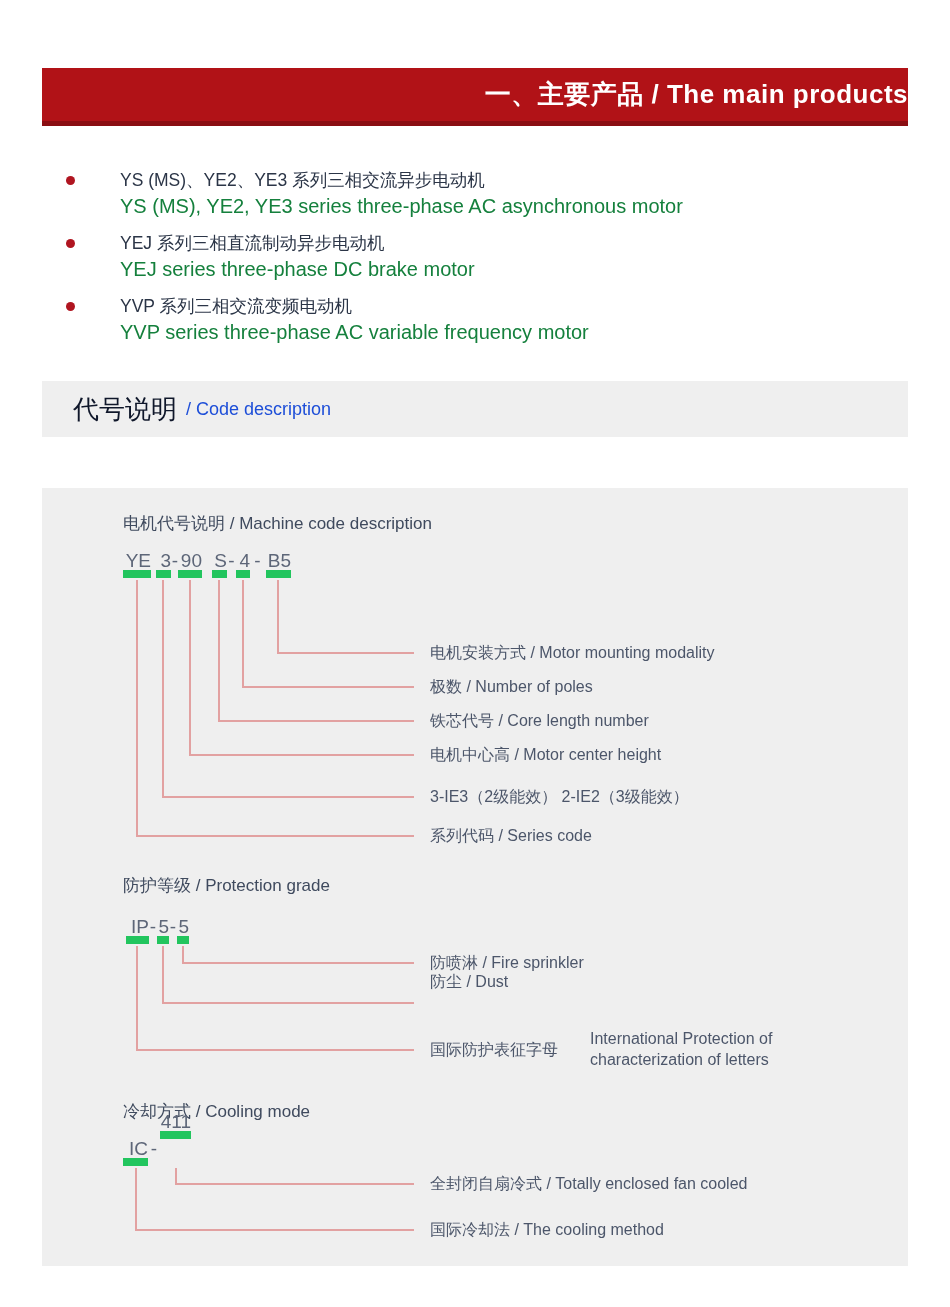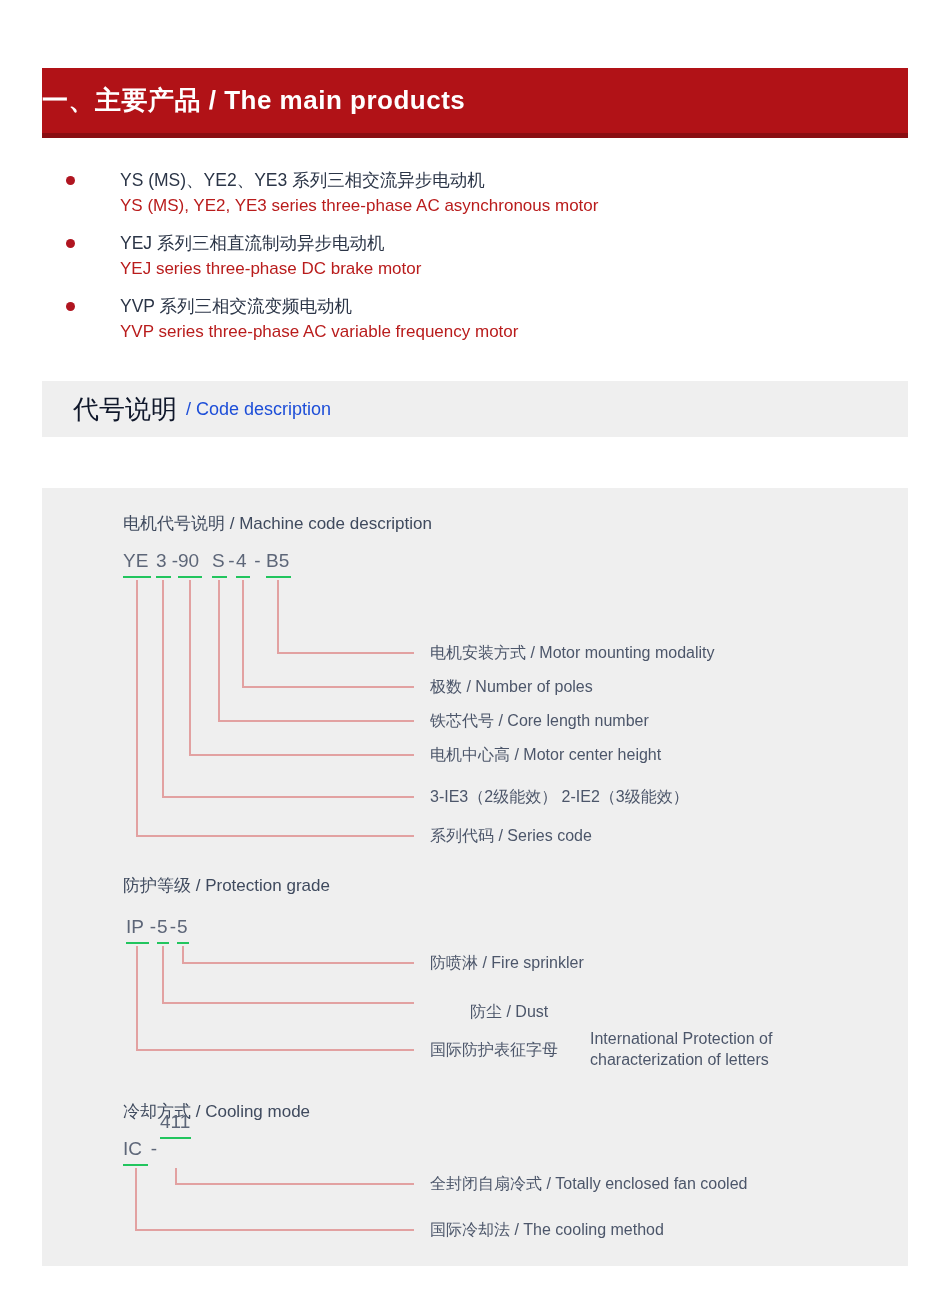--- a/index.html
+++ b/index.html
@@ -6,50 +6,50 @@
   html,body { background:#ffffff; }
   body {
     width:950px; height:1307px; position:relative;
     font-family:"Liberation Sans","DejaVu Sans",sans-serif;
     color:#2b3547;
   }
   .page { position:absolute; inset:0; background:#ffffff; overflow:hidden; }
 
   
   .banner-red {
-    position:absolute; left:42px; top:68px; width:866px; height:70px;
+    position:absolute; left:42px; top:68px; width:866px; height:58px;
     background:#b11217; border-bottom:5px solid #8a0e12;
-    display:flex; align-items:center; justify-content:flex-start;
+    display:flex; align-items:center; justify-content:flex-end;
   }
   .banner-red .t { color:#ffffff; font-size:26px; font-weight:bold; letter-spacing:0.5px; }
 
   
   .products { position:absolute; left:66px; top:167px; }
   .product { display:flex; margin-bottom:11px;gap:32px; }
   .dot { width:9px; height:9px; border-radius:50%; background:#b01520; margin:9px 13px 0 0; flex:none; }
   .product .cn { font-size:17.5px; font-weight:500; line-height:26px; color:#2b3547; }
-  .product .en { font-size:17px; font-weight:400; line-height:26px; color:#b91c1c; }
+  .product .en { font-size:20px; font-weight:400; line-height:26px; color:#15803d; }
 
   
   .banner-gray {
     position:absolute; left:42px; top:381px; width:866px; height:56px;
     background:#efefef; display:flex; align-items:center; padding-left:31px;
   }
   .banner-gray .cn { font-size:26px; font-weight:500; color:#0f172a; }
   .banner-gray .en { font-size:18px; font-weight:400; color:#1d4ed8; margin-left:9px; }
 
   
   .panel {
     position:absolute; left:42px; top:488px; width:866px; height:778px;
     background:#efefef;
   }
   .p-heading { position:absolute; left:81px; font-size:17px; color:#3f4a5e; white-space:nowrap; }
   .seg {
-    position:absolute; height:30px; border-bottom:2px solid #22c55e;
-    font-size:19px; line-height:26px; color:#5d6678; text-align:left; white-space:nowrap;
+    position:absolute; height:30px; border-bottom:8px solid #22c55e;
+    font-size:19px; line-height:26px; color:#5d6678; text-align:right; white-space:nowrap;
   }
   .sep { position:absolute; height:30px; font-size:19px; line-height:26px; color:#5d6678; text-align:center; }
   .vl { position:absolute; width:2px; background:#e2a1a1; }
   .hl { position:absolute; height:2px; background:#e2a1a1; }
   .p-label { position:absolute; left:388px; font-size:16px; line-height:24px; color:#4c566a; white-space:nowrap; }
   .en2 { position:absolute; left:548px; font-size:16px; line-height:21px; color:#4c566a; white-space:nowrap; }
 </style>
 </head>
 <body>
 
@@ -131,21 +131,21 @@
     <span class="seg" style="left:135px;top:426px;width:12px;">5</span>
 
     <i class="vl" style="left:140px;top:458px;height:18px;"></i>
     <i class="hl" style="left:140px;top:474px;width:232px;"></i>
     <i class="vl" style="left:120px;top:458px;height:58px;"></i>
     <i class="hl" style="left:120px;top:514px;width:252px;"></i>
     <i class="vl" style="left:94px;top:458px;height:105px;"></i>
     <i class="hl" style="left:94px;top:561px;width:278px;"></i>
 
     <div class="p-label" style="top:463px;">防喷淋 / Fire sprinkler</div>
-    <div class="p-label" style="top:512px;margin-left:40px;">防尘 / Dust</div>
+    <div class="p-label" style="top:482px;">防尘 / Dust</div>
     <div class="p-label" style="top:550px;">国际防护表征字母</div>
     <div class="en2" style="top:540px;">
       <div>International Protection of</div>
       <div>characterization of letters</div>
     </div>
 
     <div class="p-heading" style="top:612px;">冷却方式 / Cooling mode</div>
 
     <span class="seg" style="left:81px;top:648px;width:25px;">IC</span>
     <span class="sep" style="left:108px;top:648px;width:8px;">-</span>

